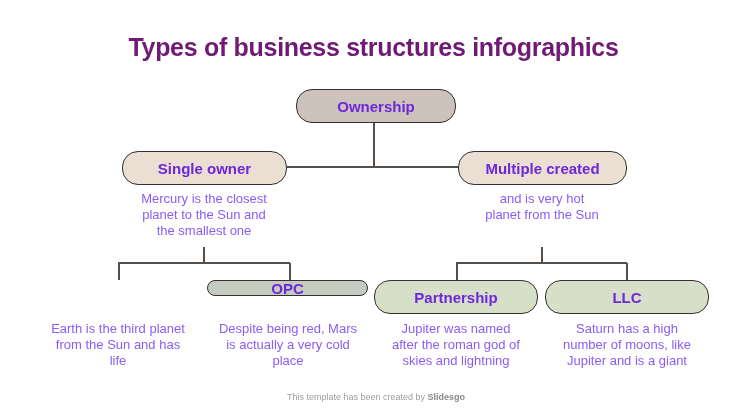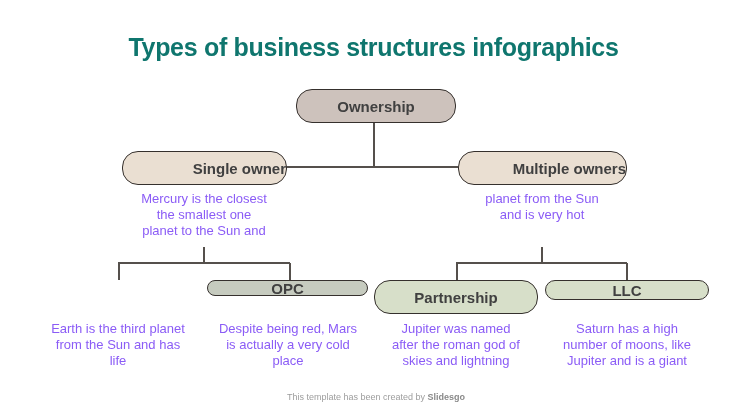--- a/index.html
+++ b/index.html
@@ -11,37 +11,37 @@
     font-family: "Liberation Sans", sans-serif;
     overflow: hidden;
   }
   .title {
     position: absolute;
     left: 0; right: 0; top: 33px;
     text-align: center;
     font-size: 25px;
     font-weight: 700;
     letter-spacing: -0.3px;
-    color: #0f766e;
+    color: #701a75;
     margin: 0;
   }
   .node {
     position: absolute;
     box-sizing: border-box;
     border: 1.6px solid var(--border, #35302d);
     border-radius: 16px;
     display: flex;
     align-items: center;
     justify-content: center;
     font-size: 15px;
     font-weight: 700;
-    color: #404040;
+    color: #6d28d9;
   }
   .node--root  { background: var(--ownership-fill, #cdc2bc); }
-  .node--owner { background: var(--owner-fill, #eadfd2); justify-content: flex-end; }
+  .node--owner { background: var(--owner-fill, #eadfd2); }
   .node--type-left  { background: var(--type-left-fill, #c6cbbf); }
   .node--type-right { background: var(--type-right-fill, #d7dfc9); }
   .line {
     position: absolute;
     background: var(--line, #55504c);
   }
   .desc {
     position: absolute;
     font-size: 13px;
     line-height: 16px;
@@ -69,50 +69,50 @@
     <span>Ownership</span>
   </div>
 
   <div class="line" style="left:373px; top:123px; width:1.5px; height:44px;"></div>
   <div class="line" style="left:287px; top:166px; width:171px; height:1.5px;"></div>
 
   <div class="node node--owner" style="left:122px; top:151px; width:165px; height:34px;">
     <span>Single owner</span>
   </div>
   <div class="node node--owner" style="left:458px; top:151px; width:169px; height:34px;">
-    <span>Multiple owners</span>
+    <span>Multiple created</span>
   </div>
 
   <div class="desc" style="left:104px; top:191px; width:200px;">
     <span>Mercury is the closest</span>
+    <span>planet to the Sun and</span>
     <span>the smallest one</span>
-    <span>planet to the Sun and</span>
   </div>
   <div class="desc" style="left:442px; top:191px; width:200px;">
+    <span>and is very hot</span>
     <span>planet from the Sun</span>
-    <span>and is very hot</span>
   </div>
 
   <div class="line" style="left:203px; top:247px; width:1.5px; height:16px;"></div>
   <div class="line" style="left:118px; top:262px; width:172px; height:1.5px;"></div>
   <div class="line" style="left:118px; top:263px; width:1.5px; height:17px;"></div>
   <div class="line" style="left:289px; top:263px; width:1.5px; height:17px;"></div>
 
   <div class="line" style="left:541px; top:247px; width:1.5px; height:16px;"></div>
   <div class="line" style="left:456px; top:262px; width:171px; height:1.5px;"></div>
   <div class="line" style="left:456px; top:263px; width:1.5px; height:17px;"></div>
   <div class="line" style="left:626px; top:263px; width:1.5px; height:17px;"></div>
 
   <div class="node node--type-left" style="left:207px; top:280px; width:161px; height:16px;">
     <span>OPC</span>
   </div>
   <div class="node node--type-right" style="left:374px; top:280px; width:164px; height:34px;">
     <span>Partnership</span>
   </div>
-  <div class="node node--type-right" style="left:545px; top:280px; width:164px; height:20px;">
+  <div class="node node--type-right" style="left:545px; top:280px; width:164px; height:34px;">
     <span>LLC</span>
   </div>
 
   <div class="desc" style="left:28px; top:321px; width:180px;text-align:center;">
     <span>Earth is the third planet</span>
     <span>from the Sun and has</span>
     <span>life</span>
   </div>
   <div class="desc" style="left:198px; top:321px; width:180px;">
     <span>Despite being red, Mars</span>

